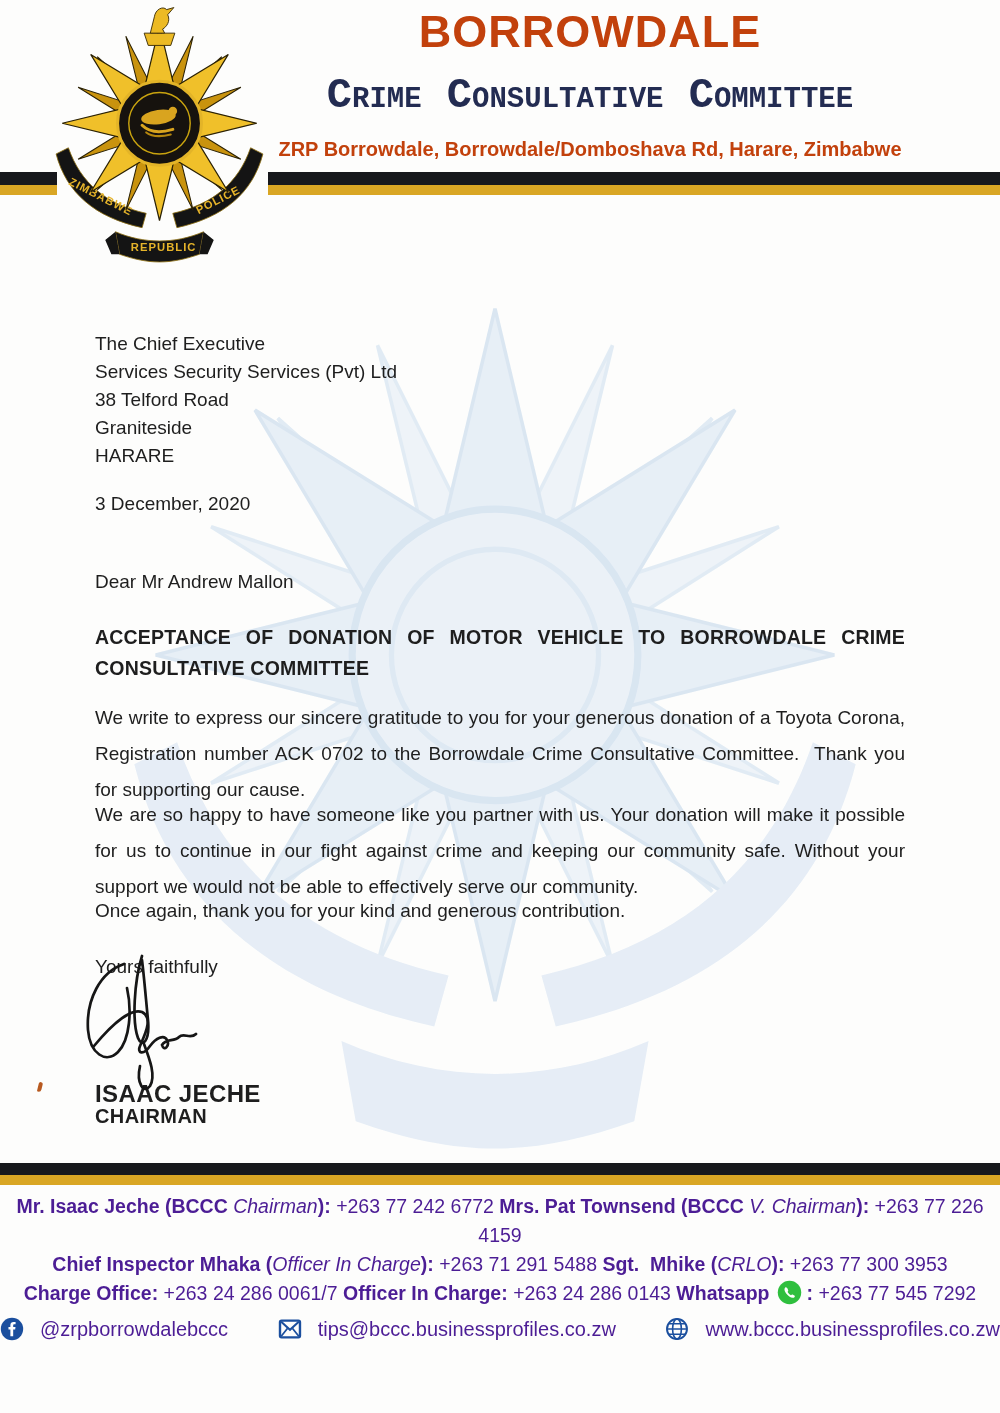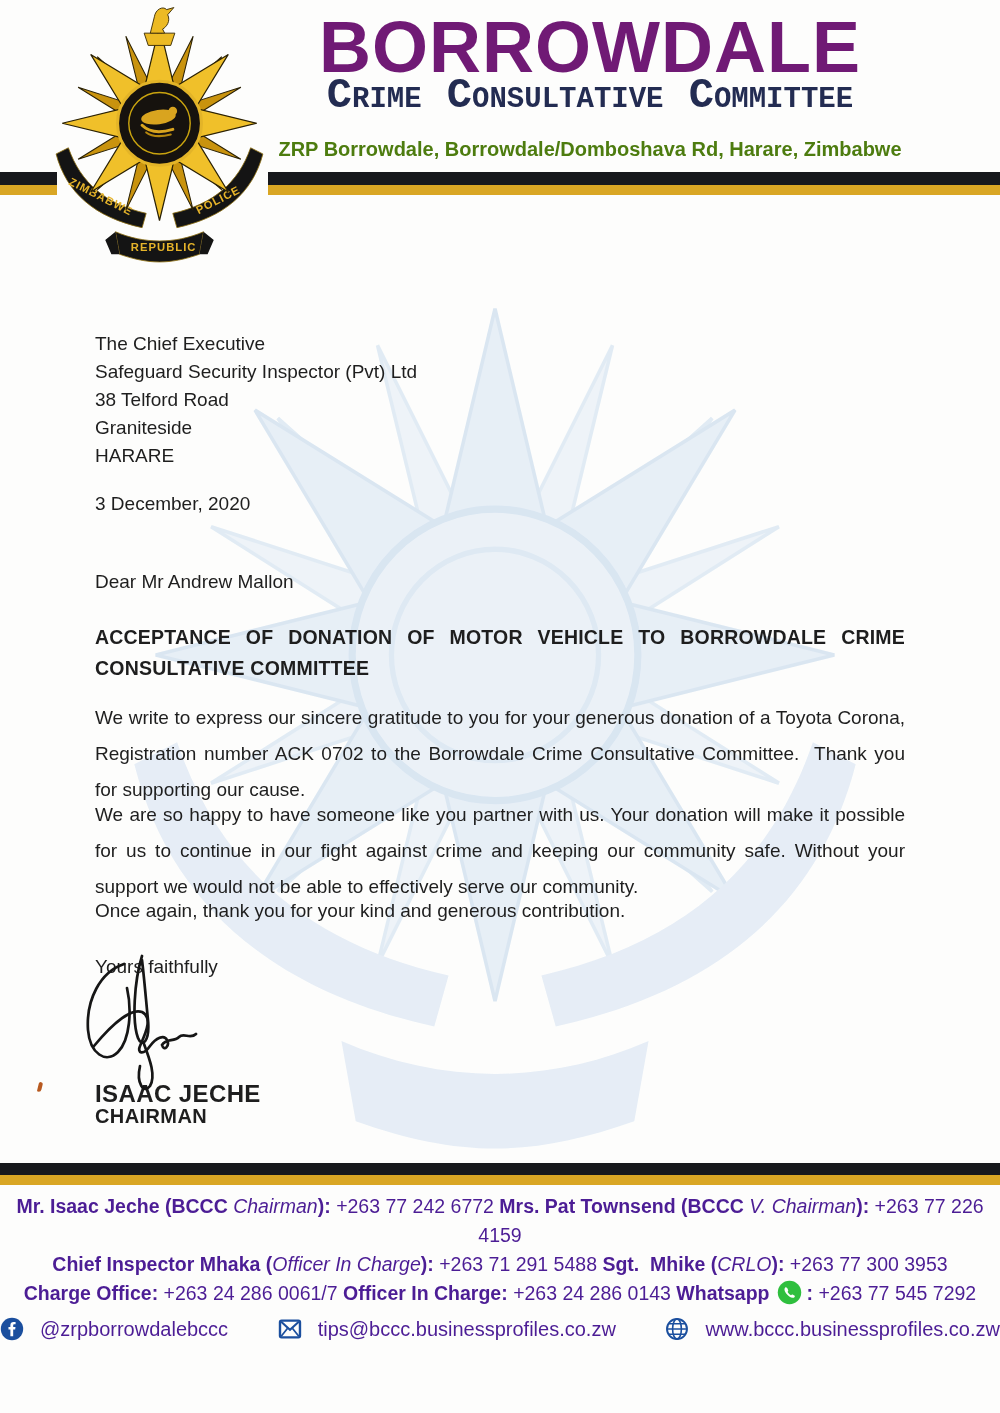--- a/index.html
+++ b/index.html
@@ -4,32 +4,32 @@
 <style>
   html,body { margin:0; padding:0; background:#e8e8e8; }
   .page {
     position:relative; width:1000px; height:1413px; margin:0 auto;
     background:#fdfdfc; overflow:hidden;
     font-family:"Liberation Sans", sans-serif; color:#1e1e1e;
   }
   
   .hdr-title {
     position:absolute; left:180px; top:6px; width:820px;
-    text-align:center; font-weight:700; font-size:72px; letter-spacing:1px;
-    color:#701a75;
+    text-align:center; font-weight:700; font-size:45px; letter-spacing:1px;
+    color:#c2410c;
   }
   .hdr-committee {
     position:absolute; left:180px; top:72px; width:820px;
     text-align:center; font-weight:700; font-size:42px;
     font-variant:small-caps; text-transform:capitalize; letter-spacing:0px;
     color:#232c52; white-space:nowrap;font-family:Liberation Mono, monospace;
   }
   .hdr-addr {
     position:absolute; left:180px; top:138px; width:820px;
-    text-align:center; font-weight:700; font-size:20px; color:#4d7c0f;
+    text-align:center; font-weight:700; font-size:20px; color:#c2410c;
   }
   .stripe { position:absolute; }
   .stripe.black { background:#17181c; height:13px; }
   .stripe.gold  { background:#d9a624; height:10px; }
   .s-top-black-left  { left:0; top:172px; width:57px; }
   .s-top-gold-left   { left:0; top:185px; width:57px; }
   .s-top-black-right { left:268px; top:172px; width:732px; }
   .s-top-gold-right  { left:268px; top:185px; width:732px; }
   .badge-svg { position:absolute; left:52px; top:2px; width:215px; height:265px; z-index:3; }
   .watermark { position:absolute; left:120px; top:225px; width:750px; height:940px; opacity:.85; z-index:0; }
@@ -108,21 +108,21 @@
     <path d="M90,30 L120,30 L116,42 L94,42 Z" fill="#ecba24" stroke="#3a2c05" stroke-width="0.9"></path>
     <path d="M96,30 L100,14 C101,7 108,3 112,7 L119,5 L113,12 C116,18 112,24 108,26 L110,30 Z" fill="#ecba24" stroke="#3a2c05" stroke-width="0.9"></path>
 
     <path d="M62,224 C90,236 120,236 148,224 L144,246 C115,256 95,256 66,246 Z" fill="#141414" stroke="#8c6d10" stroke-width="0.8"></path>
     <path d="M62,224 L52,232 L58,246 L66,246 Z M148,224 L158,232 L152,246 L144,246 Z" fill="#141414"></path>
     <text x="77" y="243" fill="#e6b42a" font-family="Liberation Sans, sans-serif" font-size="11" font-weight="700" letter-spacing="1">REPUBLIC</text>
   </svg>
 
   <div class="letter recipient">
     <div>The Chief Executive</div>
-    <div>Safeguard Security Inspector (Pvt) Ltd</div>
+    <div>Services Security Services (Pvt) Ltd</div>
     <div>38 Telford Road</div>
     <div>Graniteside</div>
     <div>HARARE</div>
   </div>
 
   <div class="letter date-line">3 December, 2020</div>
 
   <div class="letter salutation">Dear Mr Andrew Mallon</div>
 
   <div class="letter subject">

